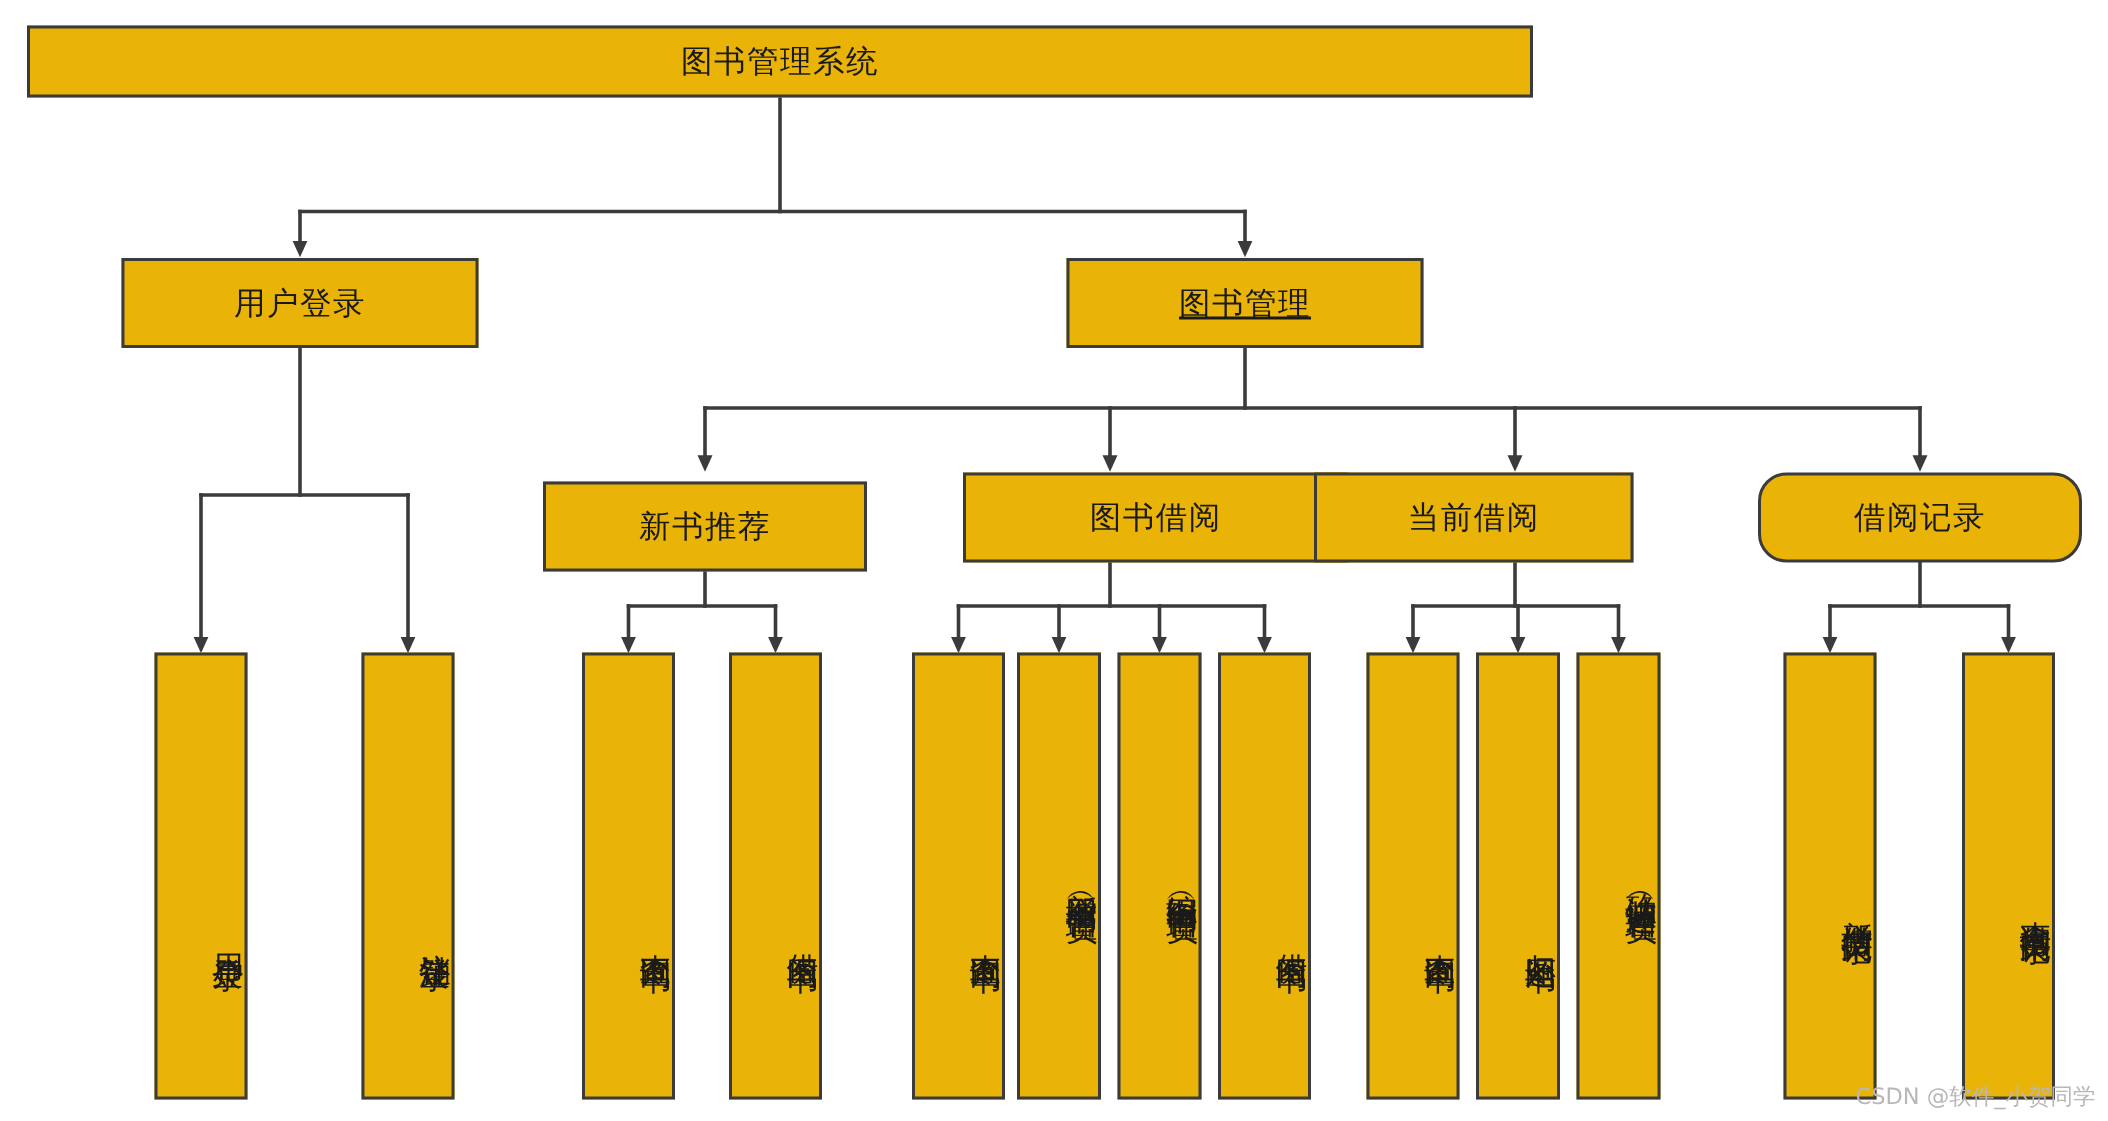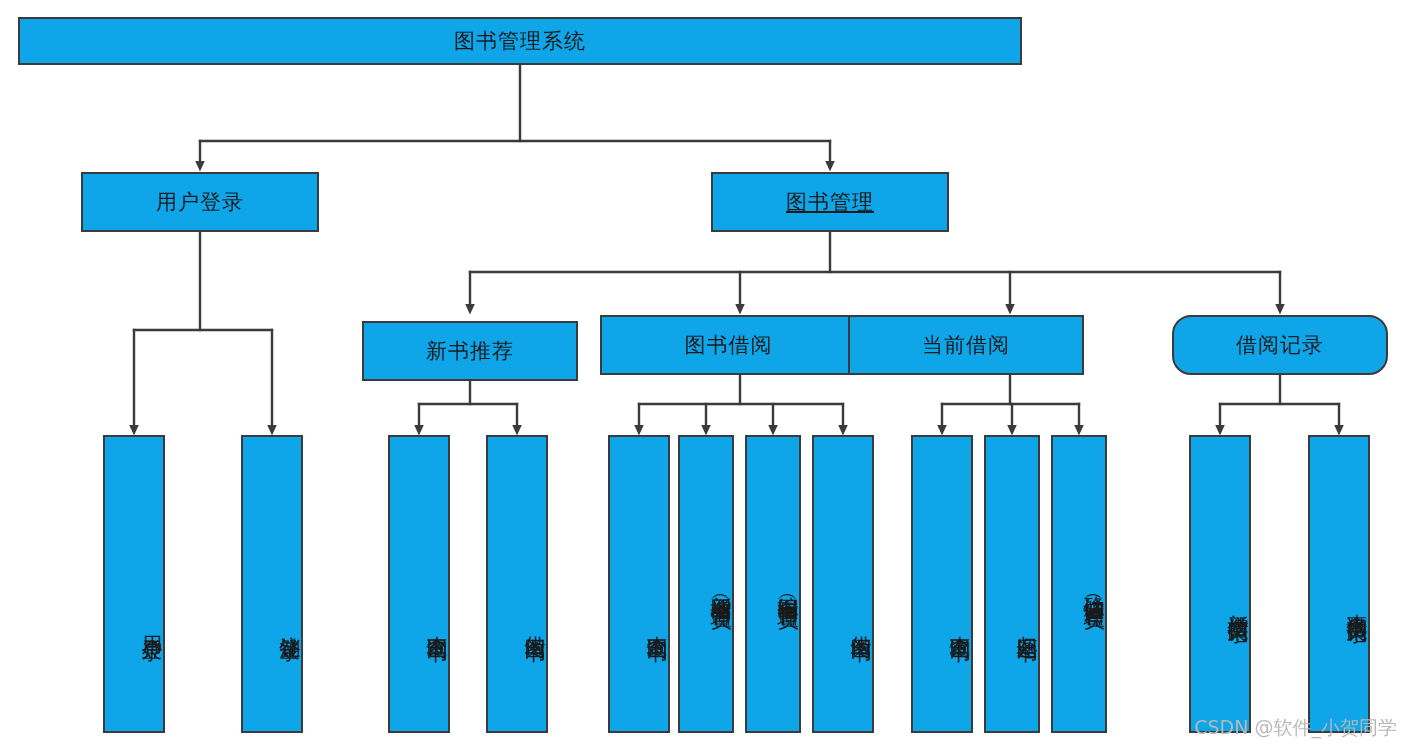--- a/index.html
+++ b/index.html
@@ -20,21 +20,21 @@
     left: 0;
     top: 0;
     width: 1405px;
     height: 747px;
     pointer-events: none;
   }
   .node {
     position: absolute;
     box-sizing: border-box;
     border: 2px solid #3b3b3b;
-    background: #0ea5e9;
+    background: #eab308;
     display: flex;
     align-items: center;
     justify-content: center;
     color: #1a1a1a;
   }
   .node.h {
     font-size: 21px;
     letter-spacing: 1px;
   }
   .node.v {
@@ -49,21 +49,21 @@
   }
   .node.v .vtext {
     writing-mode: vertical-rl;
     text-orientation: upright;
     white-space: nowrap;
   }
   .watermark {
     position: absolute;
     right: 8px;
     bottom: 6px;
-    font-size: 19px;
+    font-size: 15px;
     color: #b8b8b8;
     white-space: nowrap;
     font-family: "DejaVu Sans", "Liberation Sans", sans-serif;
   }
 </style>
 </head>
 <body>
 
 <div id="canvas">
 
@@ -124,24 +124,24 @@
   <div class="node h" style="left:81px; top:172px; width:238px; height:60px;">
     <span>用户登录</span>
   </div>
   <div class="node h" style="left:711px; top:172px; width:238px; height:60px;text-decoration:underline;">
     <span>图书管理</span>
   </div>
 
   <div class="node h" style="left:362px; top:321px; width:216px; height:60px;">
     <span>新书推荐</span>
   </div>
-  <div class="node h" style="left:600px; top:315px; width:257px; height:60px;">
+  <div class="node h" style="left:642px; top:315px; width:257px; height:60px;">
     <span>图书借阅</span>
   </div>
-  <div class="node h" style="left:848px; top:315px; width:236px; height:60px;">
+  <div class="node h" style="left:876px; top:315px; width:213px; height:60px;">
     <span>当前借阅</span>
   </div>
   <div class="node h" style="left:1172px; top:315px; width:216px; height:60px;border-radius:19px;">
     <span>借阅记录</span>
   </div>
 
   <div class="node v" style="left:103px; top:435px; width:62px; height:298px; padding-top:78px;">
     <span class="vtext">用户登录</span>
   </div>
   <div class="node v" style="left:241px; top:435px; width:62px; height:298px; padding-top:78px;">

